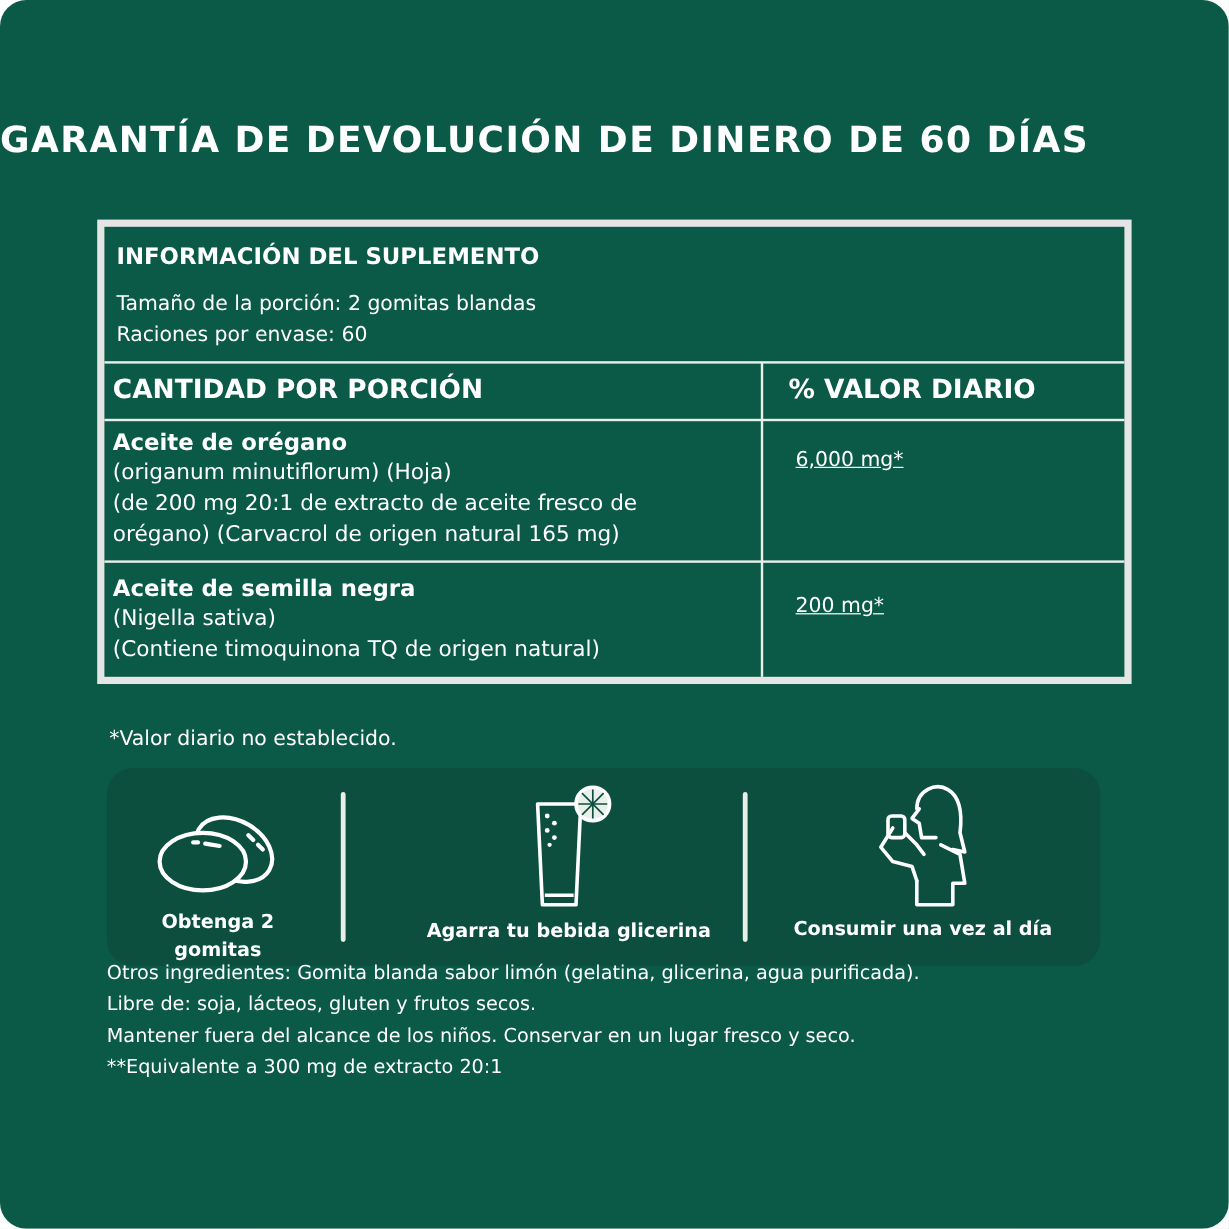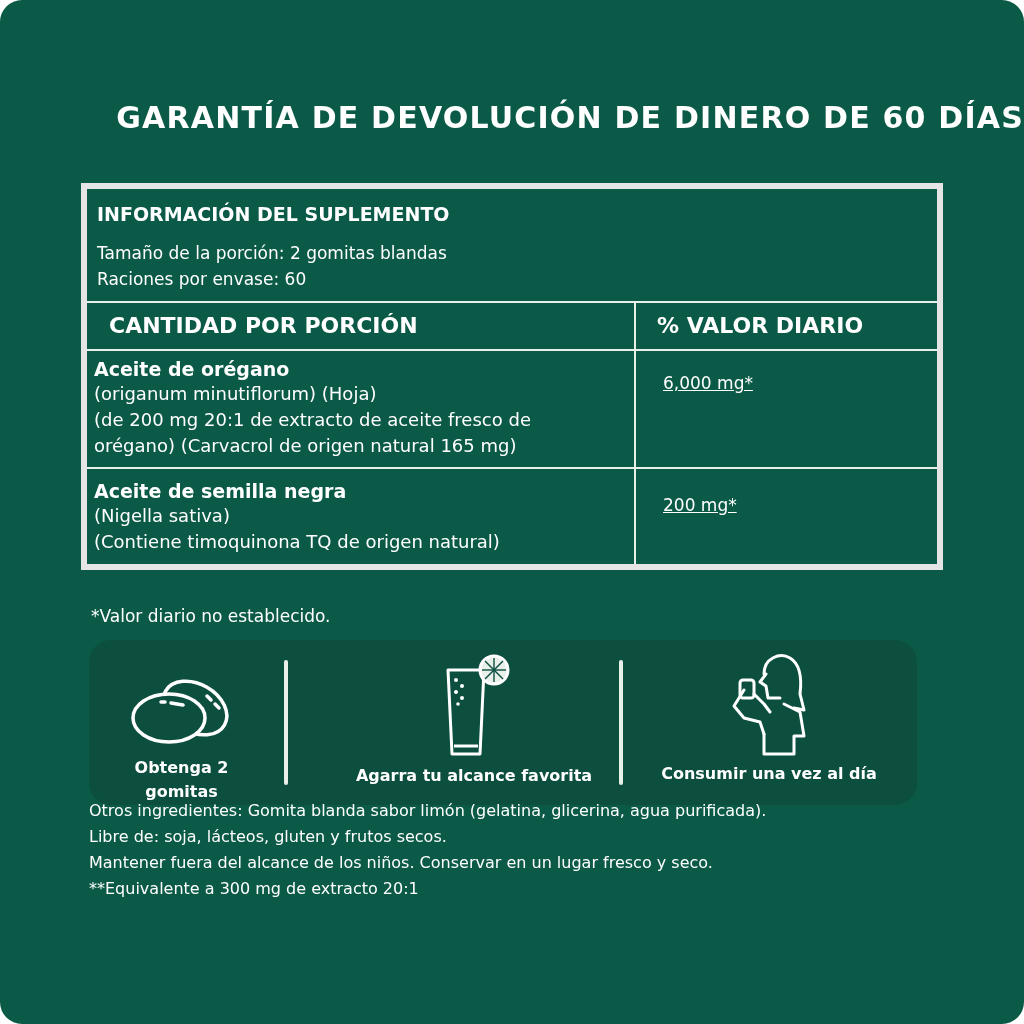--- a/index.html
+++ b/index.html
@@ -1,20 +1,20 @@
 <!DOCTYPE html>
 <html><head>
 <meta charset="utf-8">
 <style>
   html, body { margin: 0; padding: 0; background: #ffffff; }
   body { width: 1024px; height: 1024px; position: relative; overflow: hidden;
          font-family: "DejaVu Sans", "Liberation Sans", sans-serif; color: #ffffff; }
   .card { position: absolute; left: 0; top: 0; width: 1024px; height: 1024px;
           background: #0b5a47; border-radius: 22px; overflow: hidden; }
-  .title { position: absolute; left: 0; top: 100px; width: 1024px; text-align: right;
+  .title { position: absolute; left: 0; top: 100px; width: 1024px; text-align: left;
            font-size: 30px; font-weight: bold; letter-spacing: 1.2px; }
 
   .facts { position: absolute; left: 81px; top: 183px; width: 862px; height: 387px;
            border: 6px solid #e5e5e5; box-sizing: border-box; }
   .facts .hline { position: absolute; left: 0; right: 0; height: 2px; background: #e9efe9; }
   .facts .vline { position: absolute; top: 113px; bottom: 0; width: 2px; background: #e9efe9; left: 547px; }
 
   .sup-head { position: absolute; left: 10px; top: 14px; font-size: 19px; font-weight: bold; }
   .serving { position: absolute; left: 10px; top: 51px; font-size: 17px; line-height: 26px; }
   .serving b { font-weight: normal; text-align: right; }
@@ -42,21 +42,21 @@
   <div class="title">GARANTÍA DE DEVOLUCIÓN DE DINERO DE 60 DÍAS</div>
 
   <div class="facts">
     <div class="sup-head">INFORMACIÓN DEL SUPLEMENTO</div>
     <div class="serving">
       <div><b>Tamaño de la porción:</b> <span>2 gomitas blandas</span></div>
       <div><b>Raciones por envase:</b> <span>60</span></div>
     </div>
 
     <div class="hline" style="top:112px"></div>
-    <div class="col-head" style="left:22px">CANTIDAD POR PORCIÓN</div>
+    <div class="col-head" style="left:7px">CANTIDAD POR PORCIÓN</div>
     <div class="col-head" style="left:570px">% VALOR DIARIO</div>
     <div class="hline" style="top:160px"></div>
     <div class="vline"></div>
 
     <div class="ing" style="top:168px">
       <div class="ing-name">Aceite de orégano</div>
       <div class="ing-desc">(origanum minutiflorum) (Hoja)</div>
       <div class="ing-desc">(de 200 mg 20:1 de extracto de aceite fresco de</div>
       <div class="ing-desc">orégano) (Carvacrol de origen natural 165 mg)</div>
     </div>
@@ -102,21 +102,21 @@
             <line x1="69" y1="11" x2="51" y2="29"></line>
           </g>
         <g fill="#fff" stroke="none">
             <circle cx="22" cy="30" r="2"></circle>
             <circle cx="28" cy="36" r="2"></circle>
             <circle cx="22" cy="42" r="2"></circle>
             <circle cx="28" cy="48" r="2"></circle>
             <circle cx="24" cy="54" r="1.8"></circle>
           </g>
       </svg>
-      <div class="step-label" style="margin-top:0">Agarra tu alcance favorita</div>
+      <div class="step-label" style="margin-top:0">Agarra tu bebida glicerina</div>
     </div>
 
     <div class="sep" style="left:530px"></div>
 
     <div class="step" style="left:555px; width:250px">
       <svg width="90" height="110" viewBox="0 0 90 110" style="margin-top:8px" fill="none" stroke="#fff" stroke-width="3" stroke-linejoin="round" stroke-linecap="round">
         <path d="M40 26 C40 10 56 4 66 10 C76 16 78 30 76 46 L80 62 L70 60"></path>
         <path d="M42 26 L36 34 L42 38 L44 50 L56 50"></path>
         <path d="M60 56 L76 64 L80 88 L70 88 L70 106 L40 106 L40 86"></path>
         <path d="M40 86 L36 74 L20 70 L10 58 L20 42"></path>

